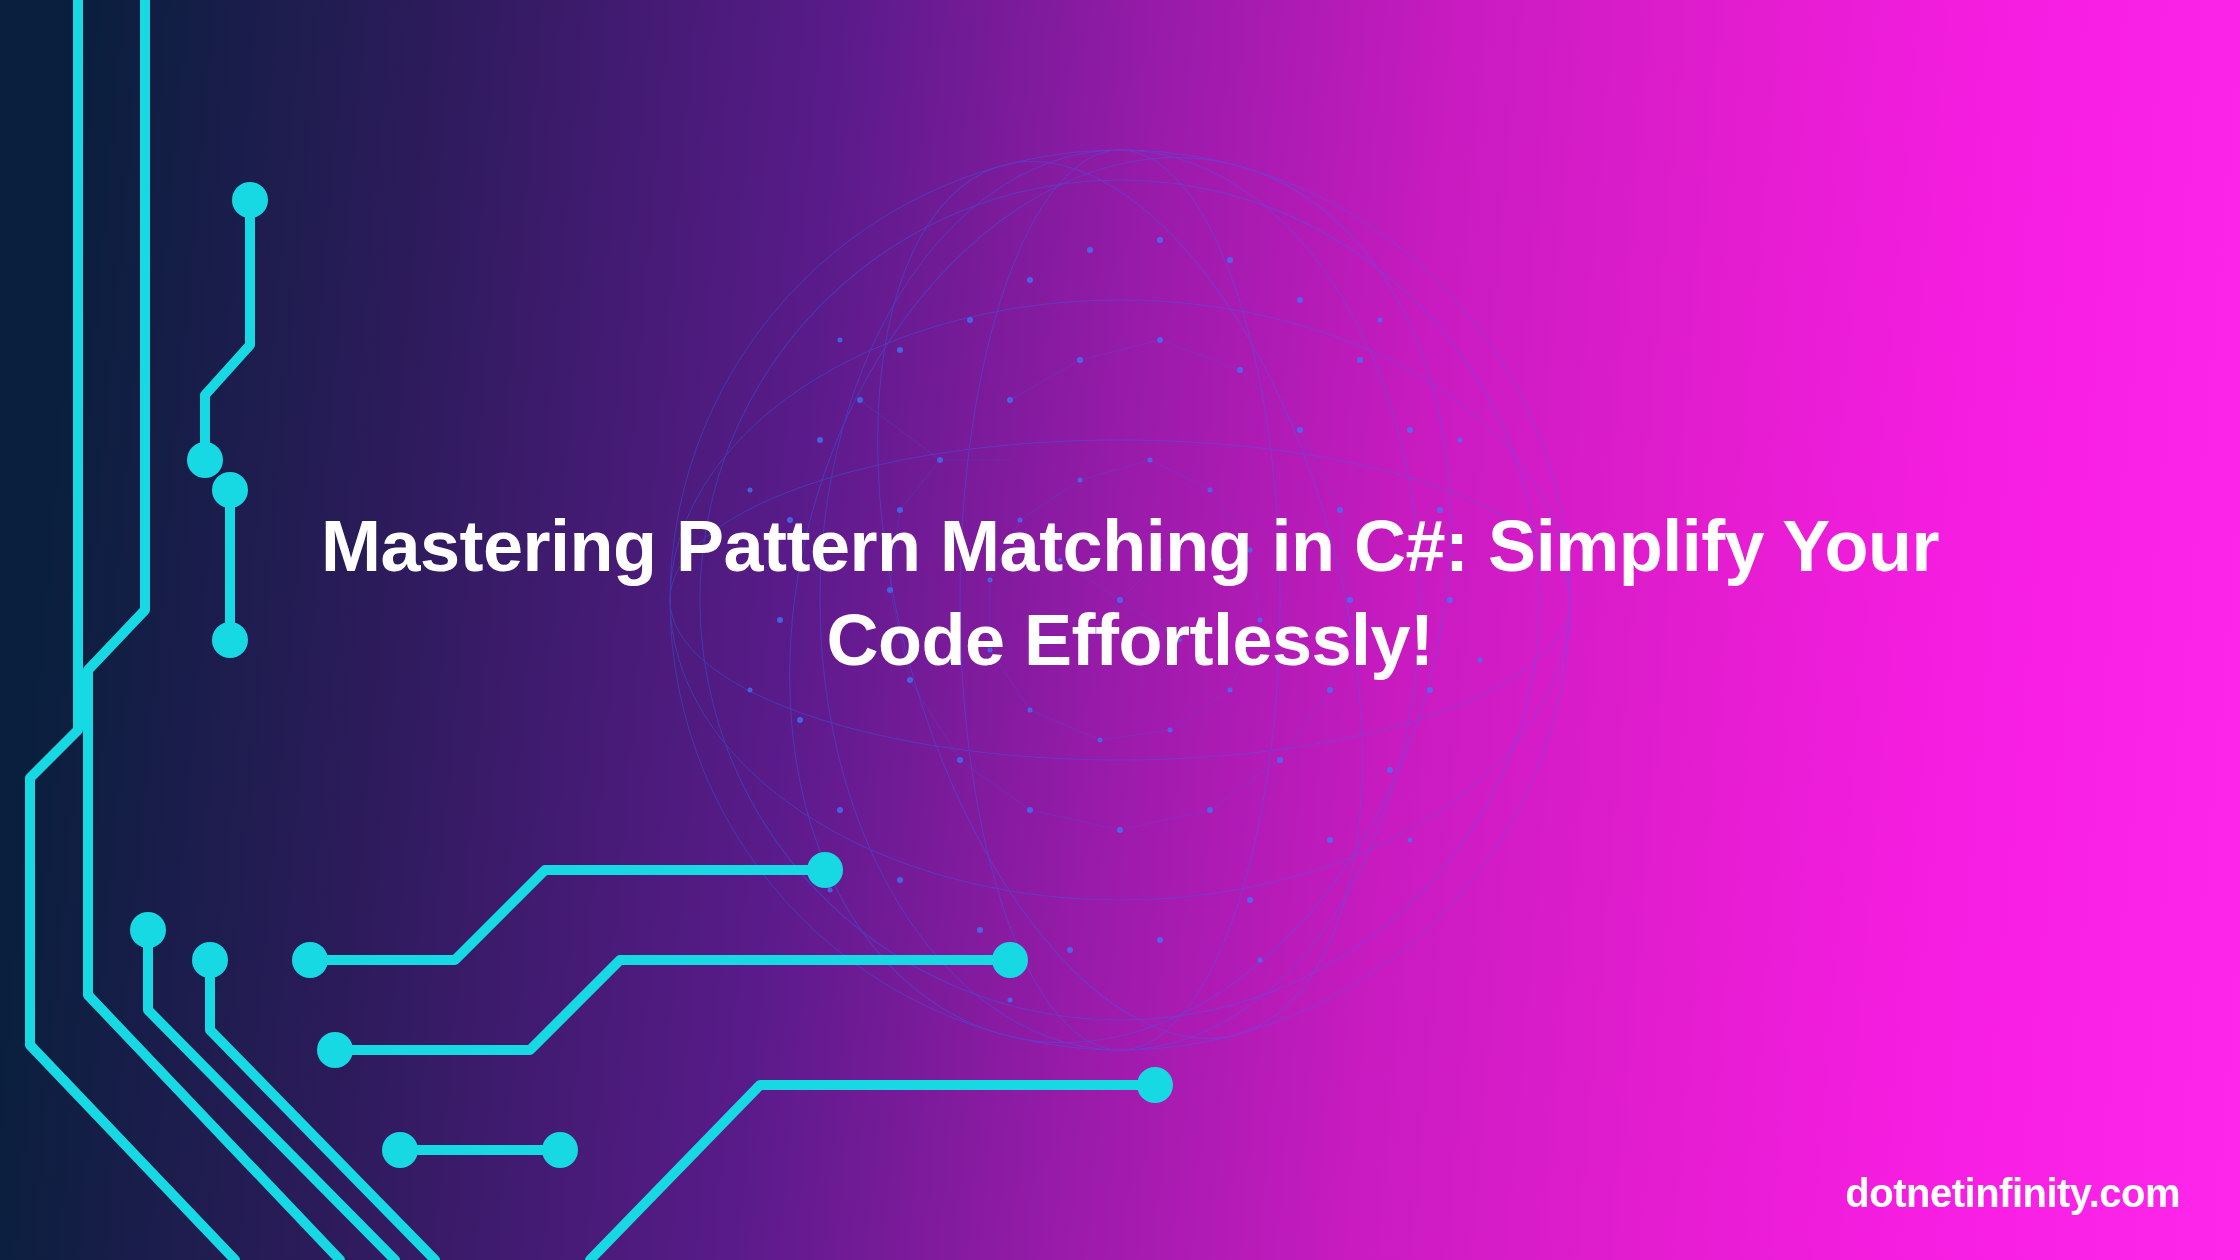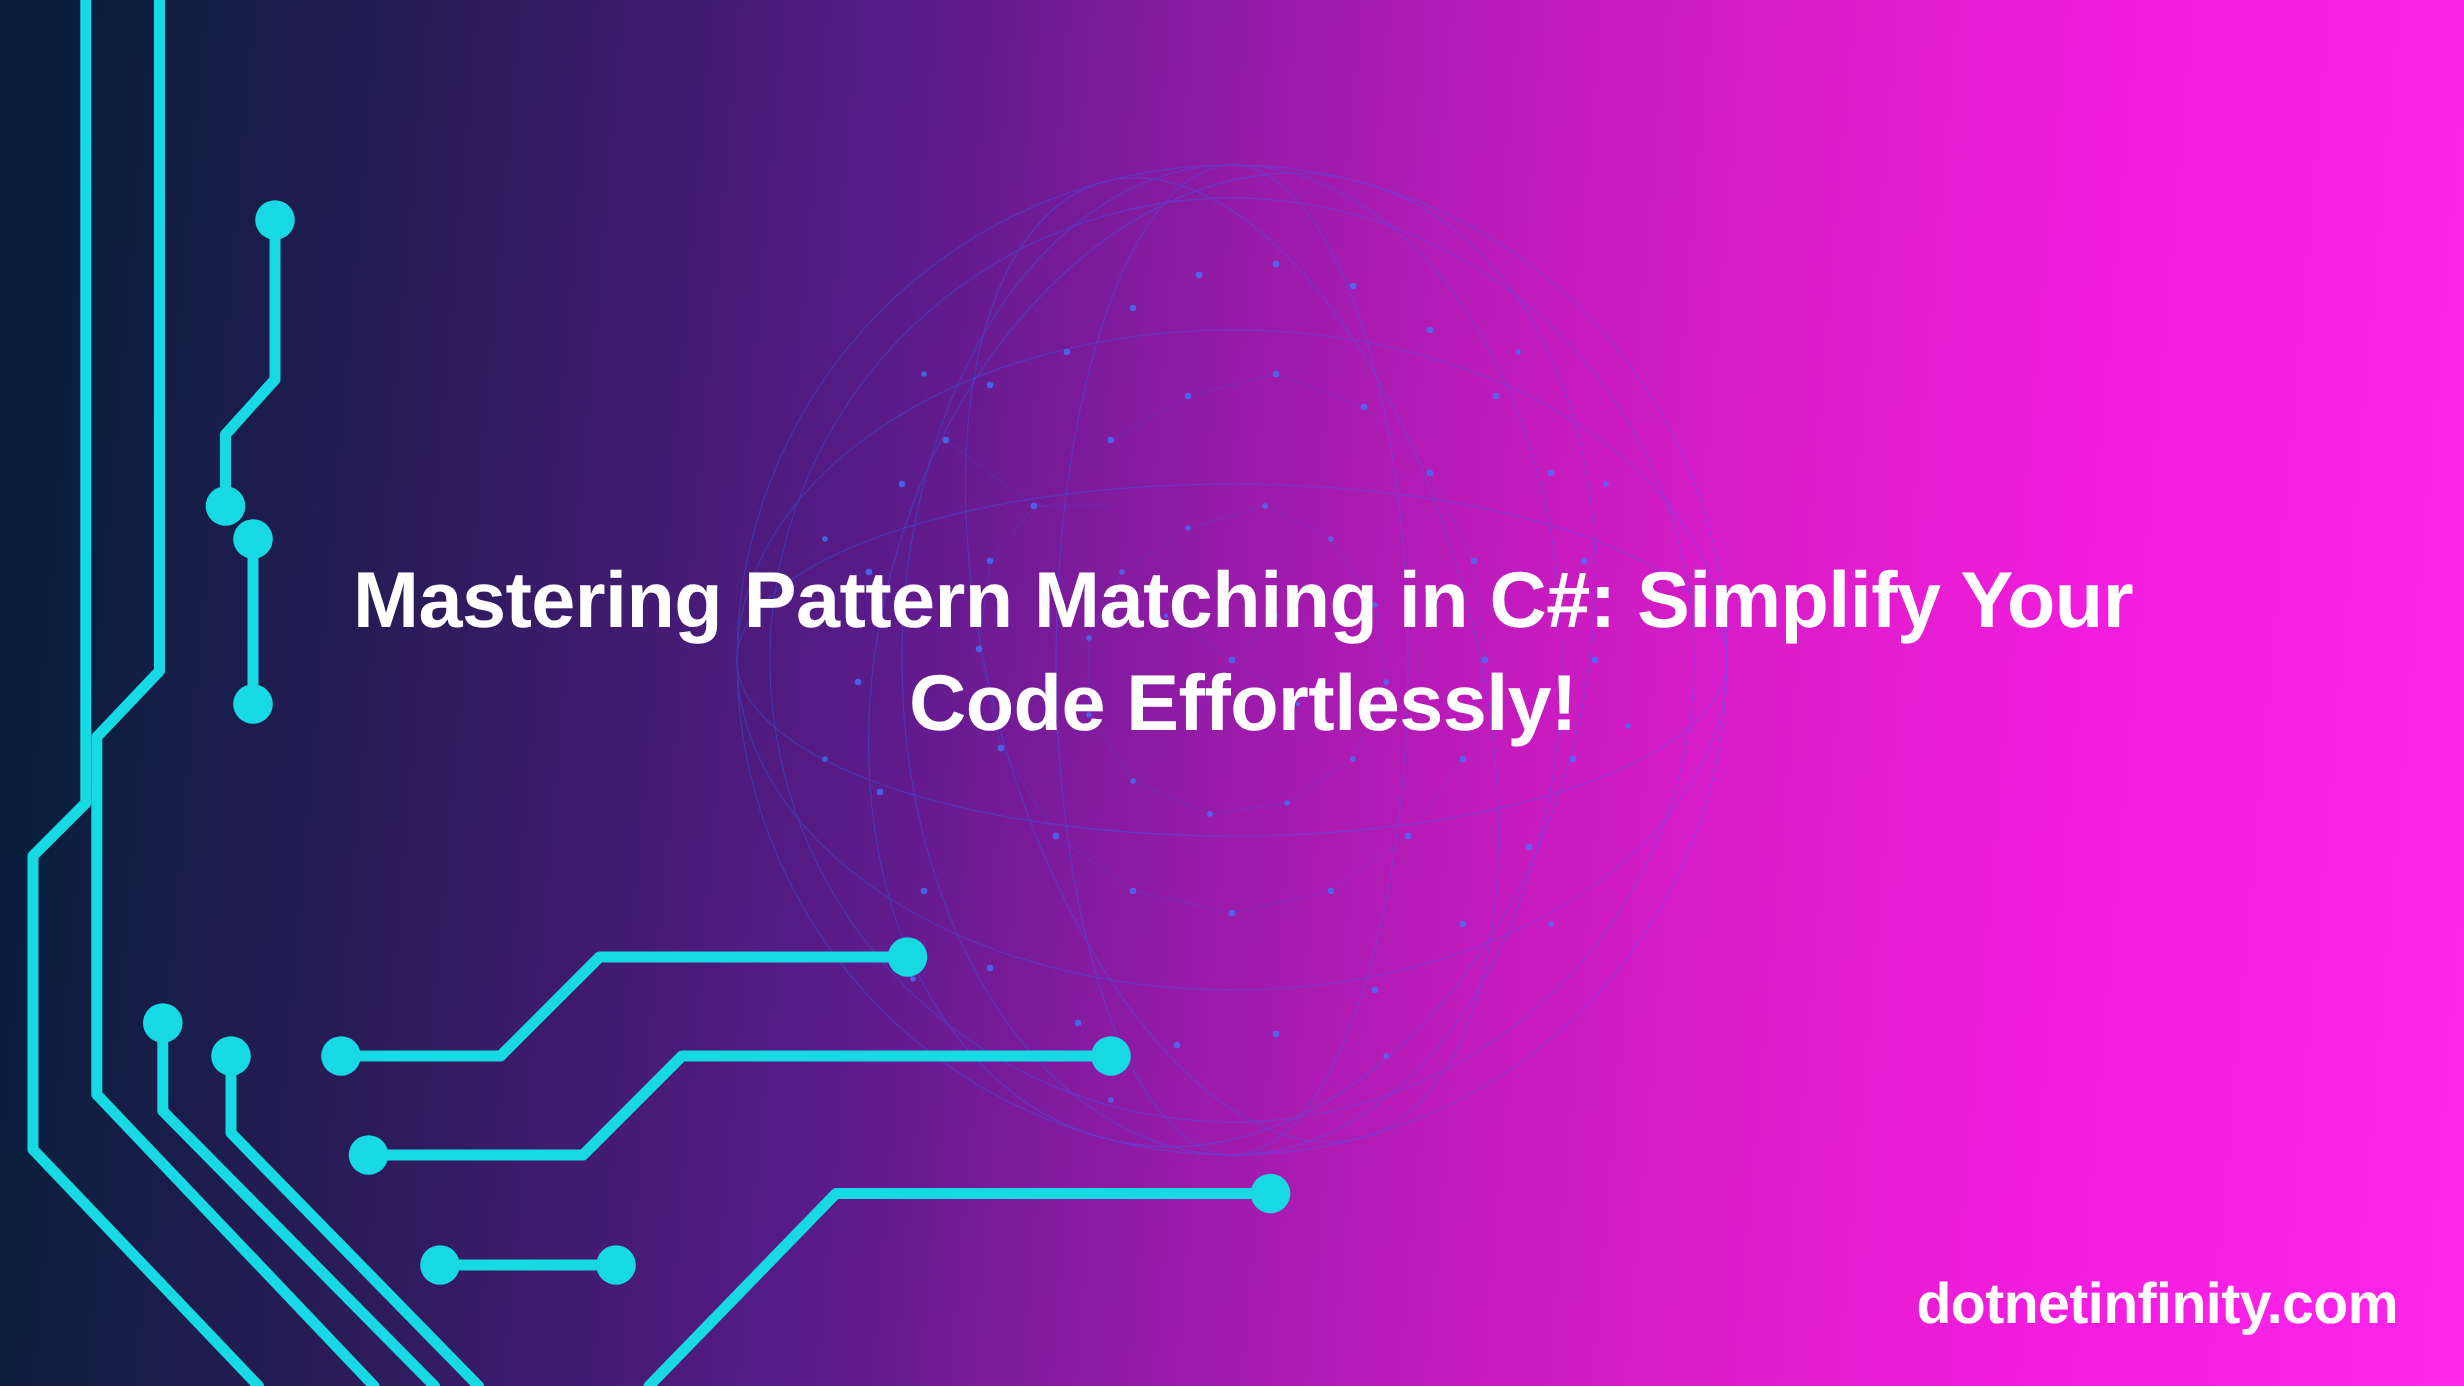--- a/index.html
+++ b/index.html
@@ -47,21 +47,21 @@
     line-height: 1.3;
     text-align: center;
     letter-spacing: -0.5px;
   }
   .site {
     position: absolute;
     right: 60px;
     bottom: 44px;
     color: #ffffff;
     font-weight: 800;
-    font-size: 52px;
+    font-size: 40px;
     letter-spacing: -0.5px;
   }
 </style>
 </head>
 <body>
 
 <div class="canvas">
 
   <svg class="globe" viewBox="0 0 1120 1120">
     <defs>

